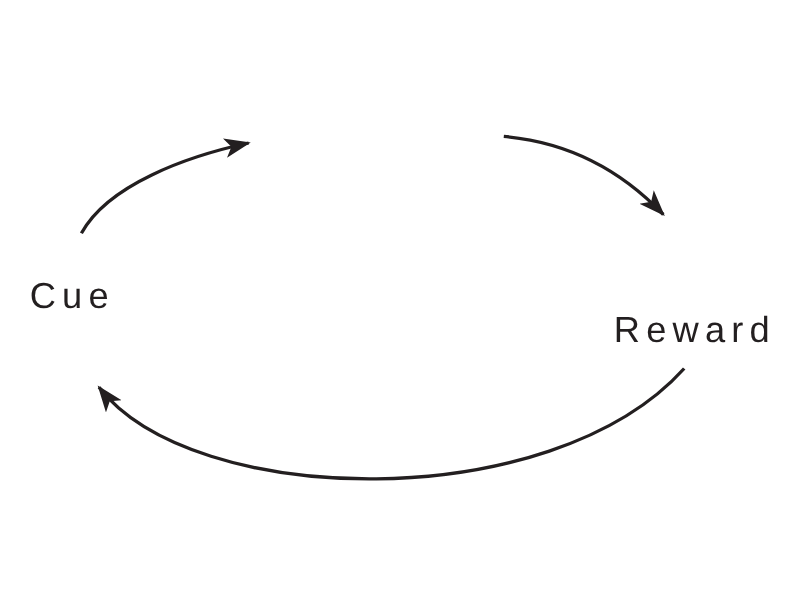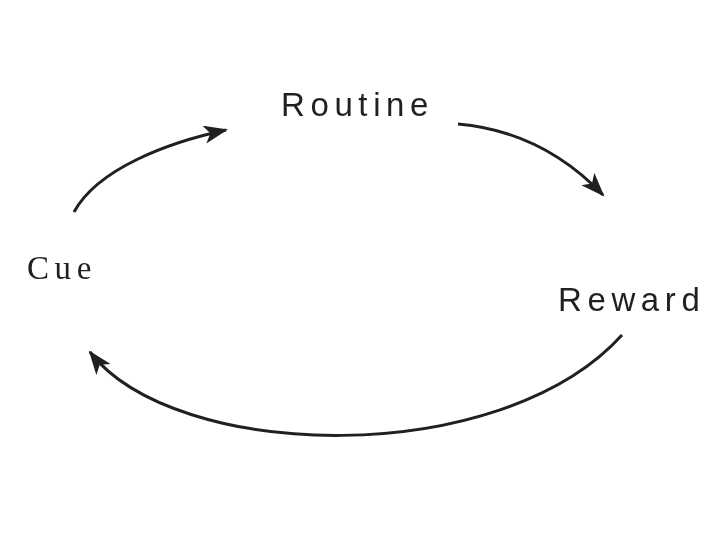--- a/index.html
+++ b/index.html
@@ -25,21 +25,21 @@
   .node-label {
     position: absolute;
     color: #231f20;
     font-size: 33px;
     font-weight: 400;
     letter-spacing: 0.17em;
     white-space: nowrap;
     line-height: 1;
   }
   .label-routine { left: 281px; top: 88px; }
-  .label-cue     { left: 27px;  top: 252px; font-family: Liberation Serif, serif; }
+  .label-cue     { left: 27px;  top: 252px; }
   .label-reward  { left: 558px; top: 251px; margin-top: 32px; }
 </style>
 </head>
 <body>
 
 <div class="canvas">
 
   <svg class="arrow-layer" viewBox="0 0 721 539" xmlns="http://www.w3.org/2000/svg">
     <defs>
       <marker id="arrowhead" markerUnits="userSpaceOnUse" markerWidth="26" markerHeight="20" refX="22" refY="9" orient="auto">
@@ -47,19 +47,18 @@
       </marker>
     </defs>
 
     <path d="M 74 212 C 98 168, 170 142, 226 130" fill="none" stroke="#231f20" stroke-width="3" marker-end="url(#arrowhead)"></path>
 
     <path d="M 458 124 C 515 129, 562 152, 603 195" fill="none" stroke="#231f20" stroke-width="3" marker-end="url(#arrowhead)"></path>
 
     <path d="M 622 335 C 500 470, 175 462, 90 352" fill="none" stroke="#231f20" stroke-width="3" marker-end="url(#arrowhead)"></path>
   </svg>
 
-  <div class="node-label label-routine">Routine</div>
 
   <div class="node-label label-cue">Cue</div>
 
   <div class="node-label label-reward">Reward</div>
 
 </div>
 
 </body></html>

